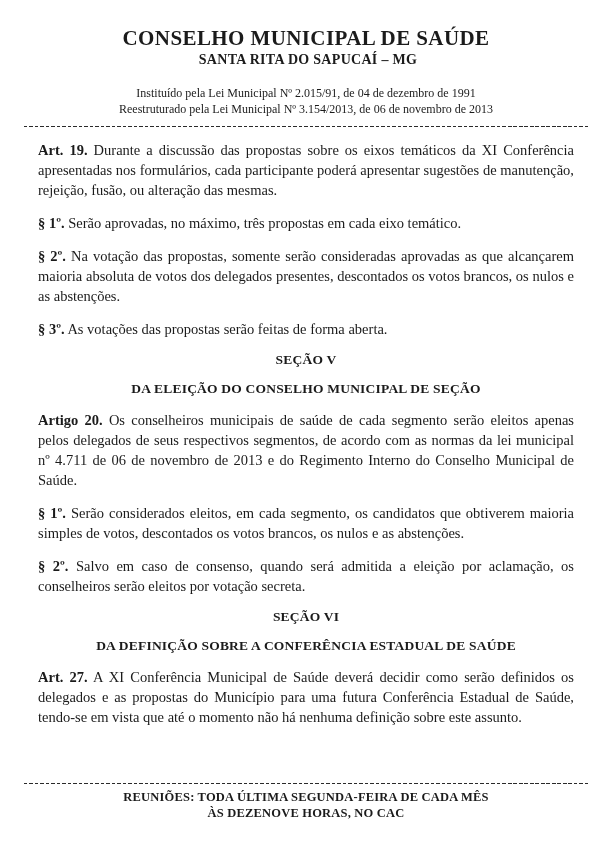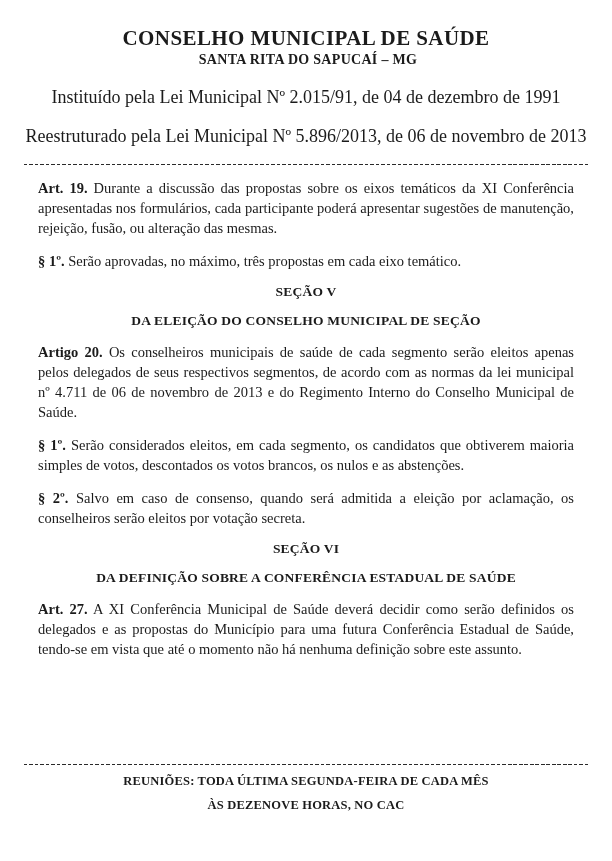--- a/index.html
+++ b/index.html
@@ -22,22 +22,22 @@
     letter-spacing: 0.4px;
     line-height: 1.15;
   }
   .doc-subtitle {
     margin: 2px 0 0 4px;
     font-size: 14px;
     font-weight: bold;
     letter-spacing: 0.3px;
   }
   .law-line {
-    margin: 15px;
-    font-size: 18px;
+    margin: 0;
+    font-size: 12px;
     line-height: 1.35;
   }
   .law-lines { margin-top: 17px; }
   .dashes {
     height: 1px;
     margin: 8px 24px 0 24px;
     background: repeating-linear-gradient(to right, #2a2a2a 0 3.5px, transparent 3.5px 5.5px);
   }
   .content { padding: 0 38px; }
   .section-label, .section-heading {
@@ -56,52 +56,54 @@
     font-family: Liberation Serif, serif;
   }
   .body-para b { font-weight: bold; }
   .footer {
     position: absolute;
     left: 0; right: 0;
     bottom: 40px;
     text-align: center;
   }
   .footer-line {
-    margin: 8px;
+    margin: 0;
     font-size: 12.5px;
     font-weight: bold;
     line-height: 1.28;
     letter-spacing: 0.2px;
   }
   .footer .dashes { margin-bottom: 5px; }
 </style>
 </head>
 <body>
 
 <div class="page">
 
   <div class="header">
     <h1 class="doc-title">CONSELHO MUNICIPAL DE SAÚDE</h1>
     <h2 class="doc-subtitle">SANTA RITA DO SAPUCAÍ – MG</h2>
     <div class="law-lines">
       <p class="law-line">Instituído pela Lei Municipal Nº 2.015/91, de 04 de dezembro de 1991</p>
-      <p class="law-line">Reestruturado pela Lei Municipal Nº 5.896/2013, de 06 de novembro de 2013</p>
+      <p class="law-line">Reestruturado pela Lei Municipal Nº 3.154/2013, de 06 de novembro de 2013</p>
     </div>
   </div>
 
   <div class="dashes"></div>
 
   <div class="content">
 
 
     <p class="body-para"><b>Art. 19.</b> <span>Durante a discussão das propostas sobre os eixos temáticos da XI Conferência apresentadas nos formulários, cada participante poderá apresentar sugestões de manutenção, rejeição, fusão, ou alteração das mesmas.</span></p>
 
     <p class="body-para"><b>§ 1º.</b> <span>Serão aprovadas, no máximo, três propostas em cada eixo temático.</span></p>
 
+    <p class="body-para"><b>§ 2º.</b> <span>Na votação das propostas, somente serão consideradas aprovadas as que alcançarem maioria absoluta de votos dos delegados presentes, descontados os votos brancos, os nulos e as abstenções.</span></p>
 
+    <p class="body-para"><b>§ 3º.</b> <span>As votações das propostas serão feitas de forma aberta.</span></p>
 
     <h3 class="section-label">SEÇÃO V</h3>
     <h3 class="section-heading">DA ELEIÇÃO DO CONSELHO MUNICIPAL DE SEÇÃO</h3>
 
     <p class="body-para"><b>Artigo 20.</b> <span>Os conselheiros municipais de saúde de cada segmento serão eleitos apenas pelos delegados de seus respectivos segmentos, de acordo com as normas da lei municipal nº 4.711 de 06 de novembro de 2013 e do Regimento Interno do Conselho Municipal de Saúde.</span></p>
 
     <p class="body-para"><b>§ 1º.</b> <span>Serão considerados eleitos, em cada segmento, os candidatos que obtiverem maioria simples de votos, descontados os votos brancos, os nulos e as abstenções.</span></p>
 
     <p class="body-para"><b>§ 2º.</b> <span>Salvo em caso de consenso, quando será admitida a eleição por aclamação, os conselheiros serão eleitos por votação secreta.</span></p>
 

